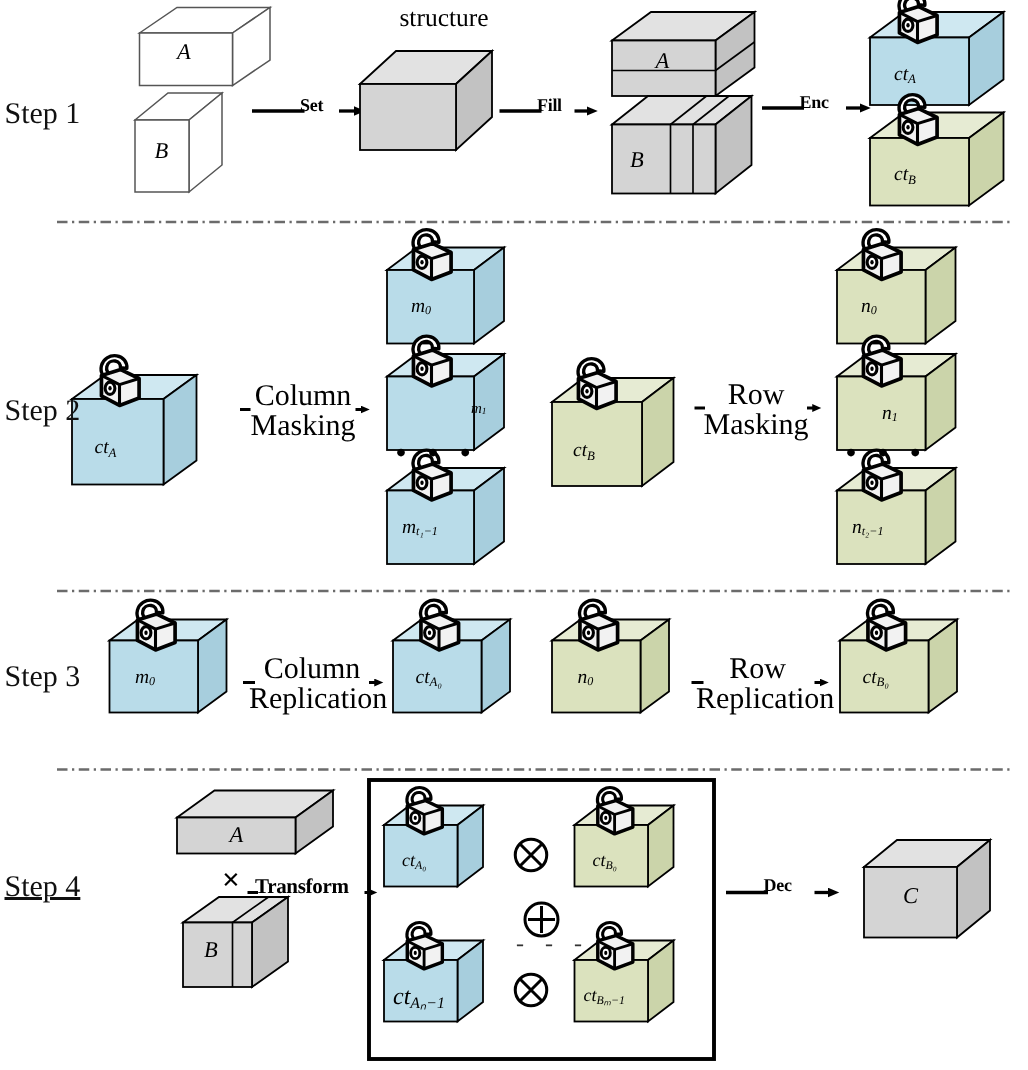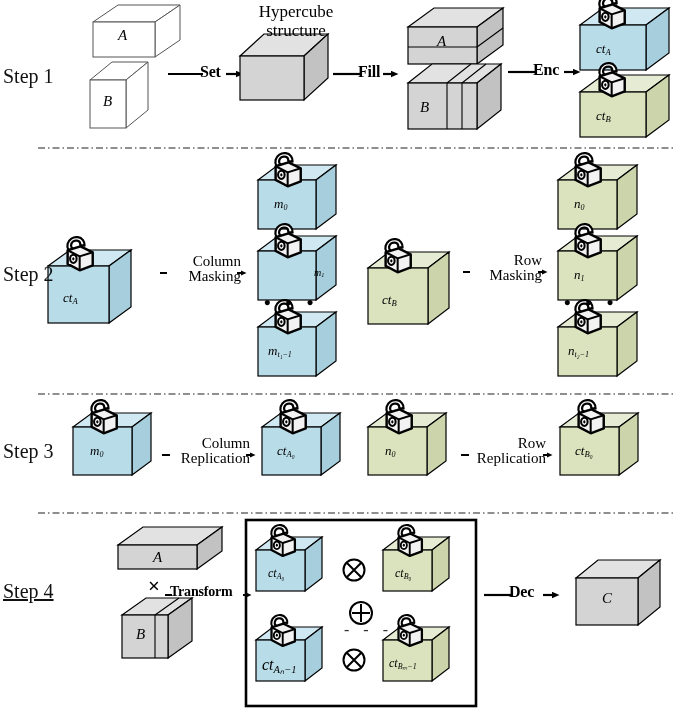--- a/index.html
+++ b/index.html
@@ -3,22 +3,22 @@
 <meta charset="utf-8">
 <style>
   html,body{margin:0;padding:0;background:#fff;}
   body{width:685px;height:713px;position:relative;overflow:hidden;
        font-family:"Liberation Serif","DejaVu Serif",serif;color:#000;}
   .stage{position:absolute;left:0;top:0;width:685px;height:713px;}
   .abs{position:absolute;}
   
   .step-label{font-family:"Liberation Serif",serif;font-size:20px;color:#111;white-space:nowrap;}
   
-  .arrow-text{font-family:"Liberation Serif",serif;font-weight:bold;font-size:16px;white-space:nowrap;letter-spacing:-.2px;}
-  .arrow-text2{font-family:"Liberation Serif",serif;font-size:15px;white-space:nowrap;text-align:right;line-height:1.02;}
+  .arrow-text{font-family:"Liberation Serif",serif;font-weight:bold;font-size:12px;white-space:nowrap;letter-spacing:-.2px;}
+  .arrow-text2{font-family:"Liberation Serif",serif;font-size:20px;white-space:nowrap;text-align:center;line-height:1.02;}
   
   .face-label{font-family:"Liberation Serif",serif;font-style:italic;white-space:nowrap;}
   .sub{font-size:.66em;vertical-align:-0.28em;font-style:italic;}
   .sub2{font-size:.62em;vertical-align:-0.2em;}
   .dots{letter-spacing:5px;font-size:19px;line-height:1;font-weight:bold;}
   .dots-lt{letter-spacing:5px;font-size:16px;line-height:1;color:#333;}
   svg{display:block;overflow:visible;}
 </style>
 </head>
 <body>
@@ -332,21 +332,20 @@
   <div class="abs step-label" style="left:3px;top:580px;text-decoration:underline;">Step 4</div>
 
   <div class="abs face-label" style="left:118px;top:27px;font-size:15px;">A</div>
   <div class="abs face-label" style="left:103px;top:93px;font-size:15px;">B</div>
 
   <div class="abs arrow-text" style="left:200px;top:63px;">Set</div>
   <div class="abs arrow-text" style="left:358px;top:63px;text-align:center;">Fill</div>
   <div class="abs arrow-text" style="left:533px;top:61px;">Enc</div>
 
   <div class="abs" style="left:236px;top:2px;width:120px;text-align:center;font-size:17px;line-height:1.12;">
-    <div>Hypercube</div>
     <div>structure</div>
   </div>
 
   <div class="abs face-label" style="left:437px;top:33px;font-size:15px;">A</div>
   <div class="abs face-label" style="left:420px;top:99px;font-size:15px;">B</div>
 
   <div class="abs face-label" style="left:596px;top:41px;font-size:13px;"><span>ct</span><span class="sub">A</span></div>
   <div class="abs face-label" style="left:596px;top:108px;font-size:13px;"><span>ct</span><span class="sub">B</span></div>
 
   <div class="abs face-label" style="left:63px;top:290px;font-size:13px;"><span>ct</span><span class="sub">A</span></div>
@@ -359,21 +358,21 @@
   <div class="abs arrow-text2" style="left:466px;top:253px;width:76px;">
     <div>Row</div>
     <div>Masking</div>
   </div>
 
   <div class="abs face-label" style="left:274px;top:196px;font-size:13px;"><span>m</span><span class="sub2">0</span></div>
   <div class="abs face-label" style="left:274px;top:267px;font-size:10px;margin-left:40px;"><span>m</span><span class="sub2">1</span></div>
   <div class="abs face-label" style="left:268px;top:343px;font-size:13px;"><span>m</span><span class="sub2">t₁−1</span></div>
 
   <div class="abs face-label" style="left:574px;top:196px;font-size:13px;"><span>n</span><span class="sub2">0</span></div>
-  <div class="abs face-label" style="left:574px;top:267px;font-size:13px;"><span>n</span><span class="sub2">1</span></div>
+  <div class="abs face-label" style="left:588px;top:267px;font-size:13px;"><span>n</span><span class="sub2">1</span></div>
   <div class="abs face-label" style="left:568px;top:343px;font-size:13px;"><span>n</span><span class="sub2">t₂−1</span></div>
 
   <div class="abs dots" style="left:264px;top:293px;">• • •</div>
   <div class="abs dots" style="left:564px;top:293px;">• • •</div>
 
   <div class="abs face-label" style="left:90px;top:443px;font-size:13px;"><span>m</span><span class="sub2">0</span></div>
   <div class="abs face-label" style="left:277px;top:443px;font-size:13px;"><span>ct</span><span class="sub">A₀</span></div>
   <div class="abs face-label" style="left:385px;top:443px;font-size:13px;"><span>n</span><span class="sub2">0</span></div>
   <div class="abs face-label" style="left:575px;top:443px;font-size:13px;"><span>ct</span><span class="sub">B₀</span></div>
 

